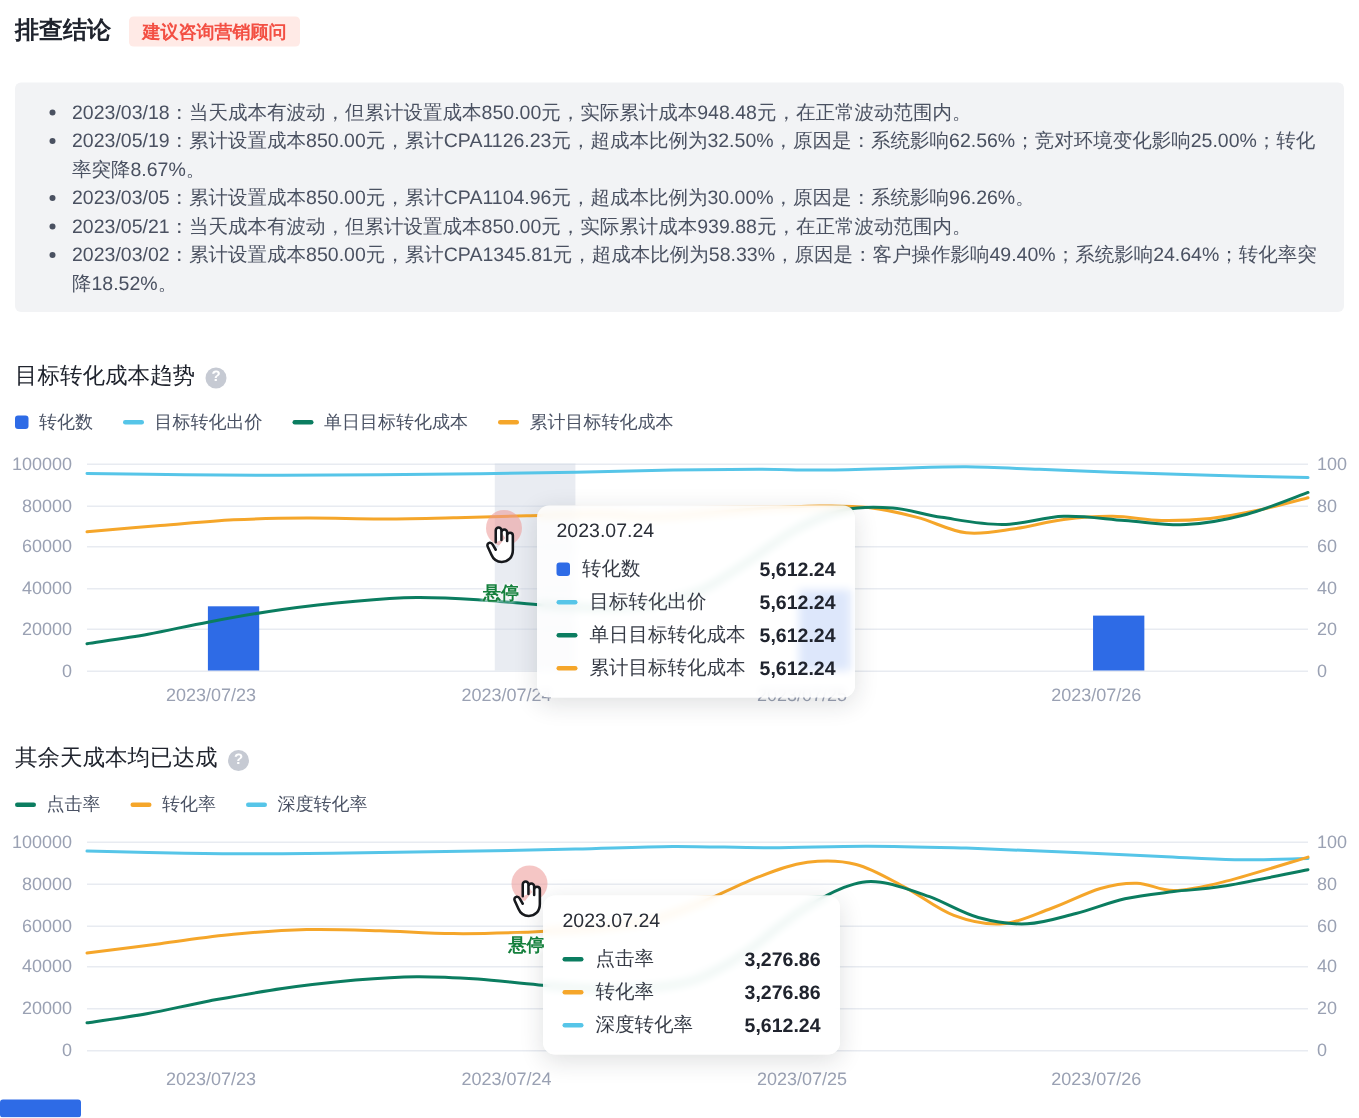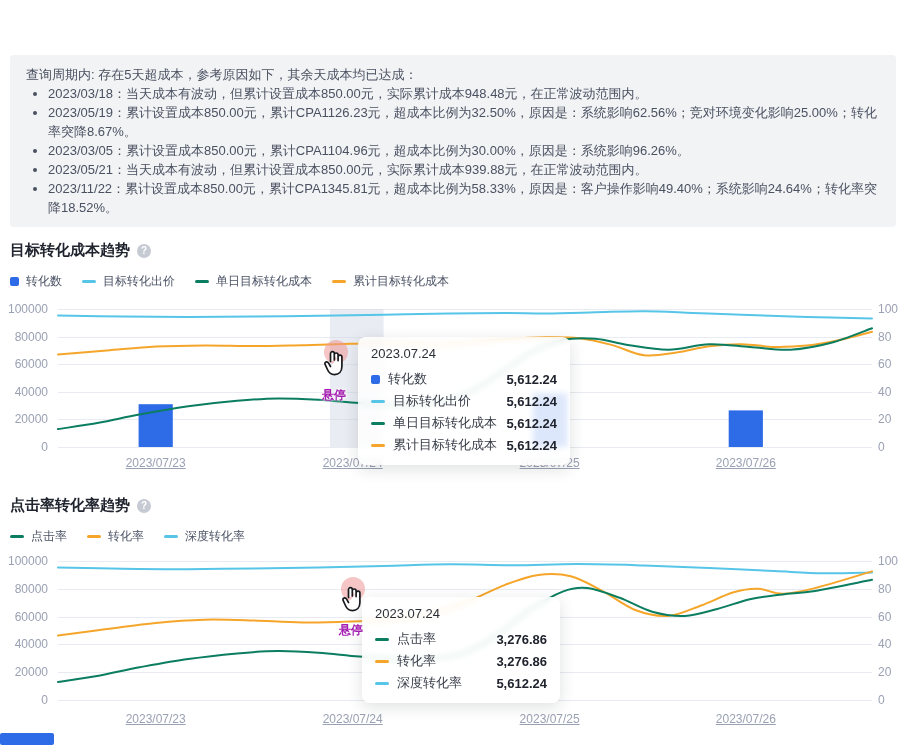--- a/index.html
+++ b/index.html
@@ -5,58 +5,61 @@
   html,body{margin:0;padding:0;background:#fff;}
   body{font-family:"Liberation Sans","DejaVu Sans",sans-serif;color:#20242e;}
   #app{position:relative;width:906px;height:745px;background:#fff;overflow:hidden;}
   .abs{position:absolute;}
   .header-row{display:flex;align-items:center;gap:12px;}
   .page-title{font-size:16px;font-weight:bold;color:#20242e;}
   .badge{background:#ffeae6;color:#f34f43;font-size:12px;font-weight:bold;padding:3px 9px;border-radius:3px;line-height:14px;}
   .conclusion-box{background:#f2f3f5;border-radius:4px;padding:10px 16px;font-size:13px;line-height:19px;color:#4a5161;}
   .conclusion-box ul{margin:0;padding-left:22px;}
   .conclusion-box li{margin:0;}
-  .chart-title{font-size:15px;font-weight:bold;color:#20242e;}
+  .chart-title{font-size:15px;font-weight:normal;color:#20242e;}
   .help-icon{display:inline-block;width:14px;height:14px;border-radius:50%;background:#c6cad3;color:#fff;
     font-size:10px;font-weight:bold;line-height:14px;text-align:center;margin-left:7px;vertical-align:1px;}
   .legend{display:flex;align-items:center;gap:20px;font-size:12px;color:#4a5264;}
   .legend-item{display:flex;align-items:center;gap:7px;cursor:pointer;}
   .marker-square{display:inline-block;width:9px;height:9px;border-radius:2px;flex:none;}
   .marker-line{display:inline-block;width:14px;height:3px;border-radius:2px;flex:none;}
   .tick{position:absolute;font-size:12px;color:#9aa1b3;line-height:14px;}
   .tick-left{text-align:right;}
   .tick-right{width:30px;text-align:left;}
-  .x-label{position:absolute;width:90px;text-align:center;font-size:12px;color:#9aa1b3;text-decoration:underline;}
+  .x-label{position:absolute;width:90px;text-align:left;font-size:12px;color:#9aa1b3;}
   .plot{overflow:visible;}
   .tooltip{background:rgba(255,255,255,0.84);-webkit-backdrop-filter:blur(3px);backdrop-filter:blur(3px);
     border-radius:8px;box-shadow:0 4px 16px rgba(31,35,41,0.14);padding:9px 13px;z-index:5;}
   .tooltip-date{font-size:13px;color:#2b2f38;line-height:16px;margin-bottom:6px;}
   .tooltip-row{display:flex;align-items:center;height:22px;font-size:13px;color:#363b46;}
   .tooltip-label{margin-left:8px;white-space:nowrap;}
   .tooltip-value{margin-left:auto;font-weight:bold;color:#20242e;white-space:nowrap;}
   .touch-dot{position:absolute;width:24px;height:24px;border-radius:50%;background:rgba(236,152,150,0.55);z-index:6;}
   .hand{position:absolute;z-index:7;}
-  .hover-label{position:absolute;z-index:7;font-size:12px;font-weight:bold;color:#a21caf;
+  .hover-label{position:absolute;z-index:7;font-size:12px;font-weight:bold;color:#15803d;
     text-shadow:0 0 3px #fff,0 0 3px #fff;}
   .corner-chip{position:absolute;left:0;top:733px;width:54px;height:12px;background:#2e6be6;border-radius:2px;z-index:8;}
 </style>
 </head>
 <body>
 
 <div id="app">
 
+  <div class="abs header-row" style="left:10px;top:10px;">
+    <span class="page-title">排查结论</span>
+    <span class="badge">建议咨询营销顾问</span>
+  </div>
 
   <div class="abs conclusion-box" style="left:10px;top:55px;width:854px;">
-    <div>查询周期内: 存在5天超成本，参考原因如下，其余天成本均已达成：</div>
     <ul id="conclusion-list">
         <li>2023/03/18：当天成本有波动，但累计设置成本850.00元，实际累计成本948.48元，在正常波动范围内。</li>
         <li>2023/05/19：累计设置成本850.00元，累计CPA1126.23元，超成本比例为32.50%，原因是：系统影响62.56%；竞对环境变化影响25.00%；转化率突降8.67%。</li>
         <li>2023/03/05：累计设置成本850.00元，累计CPA1104.96元，超成本比例为30.00%，原因是：系统影响96.26%。</li>
         <li>2023/05/21：当天成本有波动，但累计设置成本850.00元，实际累计成本939.88元，在正常波动范围内。</li>
-        <li>2023/11/22：累计设置成本850.00元，累计CPA1345.81元，超成本比例为58.33%，原因是：客户操作影响49.40%；系统影响24.64%；转化率突降18.52%。</li>
+        <li>2023/03/02：累计设置成本850.00元，累计CPA1345.81元，超成本比例为58.33%，原因是：客户操作影响49.40%；系统影响24.64%；转化率突降18.52%。</li>
       </ul>
   </div>
 
   <div class="abs" style="left:10px;top:241px;">
     <span class="chart-title">目标转化成本趋势</span><span class="help-icon">?</span>
   </div>
   <div class="abs legend" style="left:10px;top:273px;">
       <span class="legend-item">
         <span class="marker-square" style="background: rgb(46, 107, 230);"></span>
         <span class="legend-label">转化数</span>
@@ -84,21 +87,21 @@
         <rect x="271.87600000000003" y="0" width="53.724000000000004" height="138" fill="rgba(206,213,226,0.45)"></rect>
         <rect x="80.6" y="95.2" width="34.2" height="42.8" fill="#2e6be6"></rect>
         <rect x="474.6" y="84.2" width="34.2" height="53.8" fill="#2e6be6"></rect>
         <rect x="670.7" y="101.4" width="34.2" height="36.6" fill="#2e6be6"></rect>
         <path d="M0.0,6.6C10.9,6.8 43.4,7.2 65.1,7.5C86.8,7.7 108.5,7.9 130.2,7.9C151.9,7.9 173.7,7.6 195.4,7.5C217.1,7.3 238.8,7.0 260.5,6.8C282.2,6.5 303.9,6.2 325.6,5.8C347.3,5.4 370.4,4.7 390.7,4.4C411.1,4.1 431.4,3.9 447.7,3.9C464.0,3.9 473.5,4.5 488.4,4.4C503.3,4.3 521.0,3.7 537.2,3.3C553.5,2.9 569.8,2.1 586.1,2.2C602.4,2.3 618.6,3.3 634.9,3.9C651.2,4.5 664.8,5.1 683.8,5.8C702.8,6.5 727.2,7.3 748.9,7.9C770.6,8.5 803.1,9.1 814.0,9.4" fill="none" stroke="#56c5e8" stroke-width="2" stroke-linecap="round"></path>
         <path d="M0.0,45.5C8.1,44.8 32.6,42.7 48.8,41.4C65.1,40.1 81.4,38.4 97.7,37.5C114.0,36.7 130.2,36.5 146.5,36.4C162.8,36.3 179.1,37.0 195.4,37.0C211.6,36.9 227.9,36.5 244.2,36.2C260.5,35.8 276.8,35.2 293.0,34.8C309.3,34.4 328.3,33.7 341.9,33.8C355.4,33.9 363.6,35.6 374.4,35.6C385.3,35.6 394.8,34.7 407.0,33.8C419.2,32.9 434.1,31.0 447.7,30.1C461.3,29.2 476.2,28.4 488.4,28.3C500.6,28.2 510.1,28.0 521.0,29.3C531.8,30.5 542.7,33.1 553.5,35.9C564.4,38.7 575.2,45.0 586.1,46.2C596.9,47.5 607.8,45.0 618.6,43.5C629.5,42.0 640.3,38.6 651.2,37.3C662.1,35.9 672.9,35.1 683.8,35.2C694.6,35.3 705.5,37.7 716.3,38.0C727.2,38.2 738.0,37.7 748.9,36.6C759.7,35.4 770.6,33.3 781.4,31.0C792.3,28.7 808.6,24.2 814.0,22.8" fill="none" stroke="#f5a62a" stroke-width="2" stroke-linecap="round"></path>
         <path d="M0.0,120.1C6.8,119.0 27.1,116.3 40.7,113.8C54.3,111.4 66.5,108.3 81.4,105.6C96.3,102.8 114.0,99.6 130.2,97.3C146.5,95.0 164.2,93.1 179.1,91.8C194.0,90.5 206.2,89.6 219.8,89.4C233.3,89.3 246.9,90.0 260.5,90.8C274.0,91.6 287.6,93.2 301.2,94.1C314.7,95.0 329.7,96.3 341.9,96.3C354.1,96.4 363.6,96.3 374.4,94.5C385.3,92.7 396.1,90.3 407.0,85.6C417.9,80.8 428.7,73.1 439.6,66.2C450.4,59.3 461.3,50.0 472.1,44.2C483.0,38.3 493.8,33.5 504.7,31.0C515.5,28.6 526.4,28.9 537.2,29.7C548.1,30.5 557.6,34.0 569.8,35.9C582.0,37.7 596.9,40.8 610.5,40.7C624.1,40.6 637.6,35.6 651.2,35.2C664.8,34.7 678.3,37.0 691.9,38.0C705.5,38.9 719.0,41.4 732.6,40.7C746.2,40.0 759.7,37.4 773.3,33.8C786.9,30.2 807.2,21.7 814.0,19.3" fill="none" stroke="#0b7d60" stroke-width="2" stroke-linecap="round"></path>
       </svg></div>
 
   <div class="abs" style="left:10px;top:496px;">
-    <span class="chart-title">点击率转化率趋势</span><span class="help-icon">?</span>
+    <span class="chart-title">其余天成本均已达成</span><span class="help-icon">?</span>
   </div>
   <div class="abs legend" style="left:10px;top:528px;">
       <span class="legend-item">
         <span class="marker-line" style="background: rgb(11, 125, 96);"></span>
         <span class="legend-label">点击率</span>
       </span>
       <span class="legend-item">
         <span class="marker-line" style="background: rgb(245, 166, 42);"></span>
         <span class="legend-label">转化率</span>
       </span>

